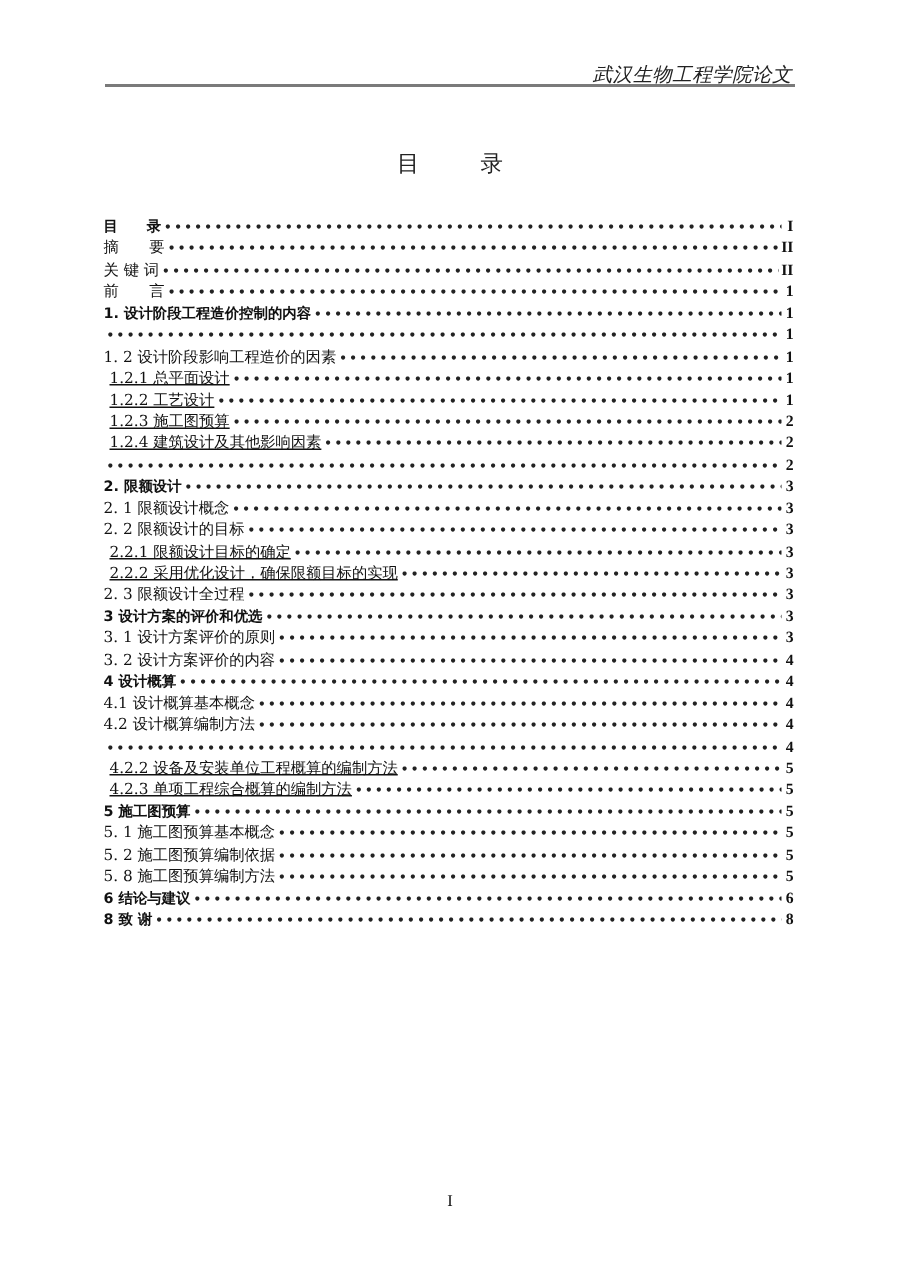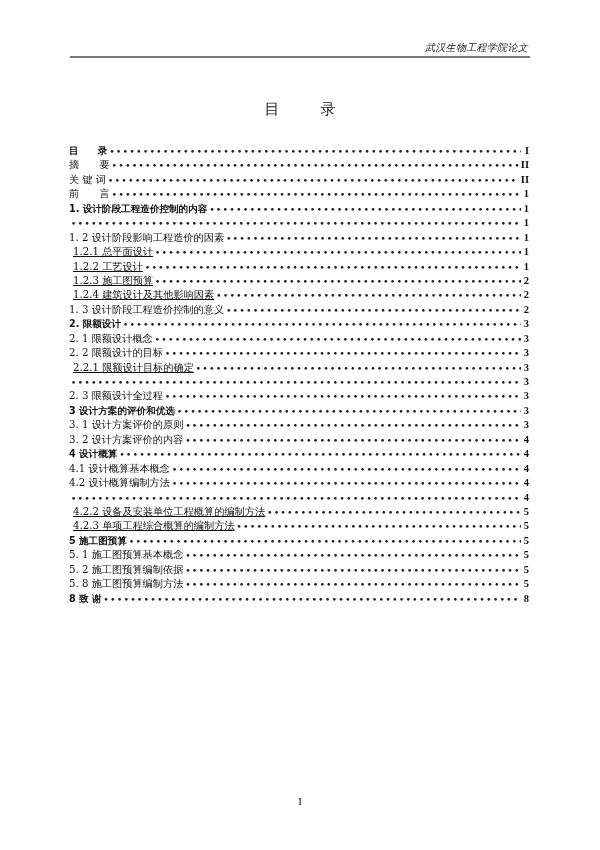--- a/index.html
+++ b/index.html
@@ -1,18 +1,18 @@
 <!DOCTYPE html>
 <html><head>
 <meta charset="utf-8">
 <style>
   html, body { margin: 0; padding: 0; background: #ffffff; }
   body { width: 600px; height: 850px; position: relative; overflow: hidden;
          font-family: "DejaVu Serif", "Liberation Serif", serif; color: #111; }
-  .header-text { position: absolute; right: 72px; top: 41px; font-size: 10px;
+  .header-text { position: absolute; right: 72px; top: 41px; font-size: 13px;
                  font-style: italic; color: #222; letter-spacing: 0.3px; }
   .header-rule { position: absolute; left: 70px; width: 460px; top: 56px; height: 2px;
                  background: #7a7a7a; }
   .title { position: absolute; left: 0; width: 600px; top: 100px; text-align: center;
            font-family: "DejaVu Sans", "Liberation Sans", sans-serif; font-size: 15px;
            letter-spacing: 18px; color: #222; padding-left: 18px; box-sizing: border-box; }
   .toc { position: absolute; left: 69px; width: 460px; top: 144px; }
   .row { display: flex; align-items: baseline; height: 14.45px; font-size: 10.2px;
          line-height: 14.45px; white-space: nowrap; }
   .row .label { flex: 0 0 auto; }
@@ -84,21 +84,20 @@
       <span class="label">1.2.3 施工图预算</span>
       <span class="dots"></span>
       <span class="page">2</span>
     </div>
     <div class="row lvl3">
       <span class="label">1.2.4 建筑设计及其他影响因素</span>
       <span class="dots"></span>
       <span class="page">2</span>
     </div>
     <div class="row">
-      <span class="label">1. 3 设计阶段工程造价控制的意义</span>
       <span class="dots"></span>
       <span class="page">2</span>
     </div>
     <div class="row bold">
       <span class="label">2. 限额设计</span>
       <span class="dots"></span>
       <span class="page">3</span>
     </div>
     <div class="row">
       <span class="label">2. 1 限额设计概念</span>
@@ -109,20 +108,21 @@
       <span class="label">2. 2 限额设计的目标</span>
       <span class="dots"></span>
       <span class="page">3</span>
     </div>
     <div class="row lvl3">
       <span class="label">2.2.1 限额设计目标的确定</span>
       <span class="dots"></span>
       <span class="page">3</span>
     </div>
     <div class="row lvl3">
+      <span class="label">2.2.2 采用优化设计，确保限额目标的实现</span>
       <span class="dots"></span>
       <span class="page">3</span>
     </div>
     <div class="row">
       <span class="label">2. 3 限额设计全过程</span>
       <span class="dots"></span>
       <span class="page">3</span>
     </div>
     <div class="row bold">
       <span class="label">3 设计方案的评价和优选</span>
@@ -182,19 +182,24 @@
       <span class="label">5. 2 施工图预算编制依据</span>
       <span class="dots"></span>
       <span class="page">5</span>
     </div>
     <div class="row">
       <span class="label">5. 8 施工图预算编制方法</span>
       <span class="dots"></span>
       <span class="page">5</span>
     </div>
     <div class="row bold">
+      <span class="label">6 结论与建议</span>
+      <span class="dots"></span>
+      <span class="page">6</span>
+    </div>
+    <div class="row bold">
       <span class="label">8 致 谢</span>
       <span class="dots"></span>
       <span class="page">8</span>
     </div>
   </div>
 
 <div class="footer-page">I</div>
 
 </body></html>

